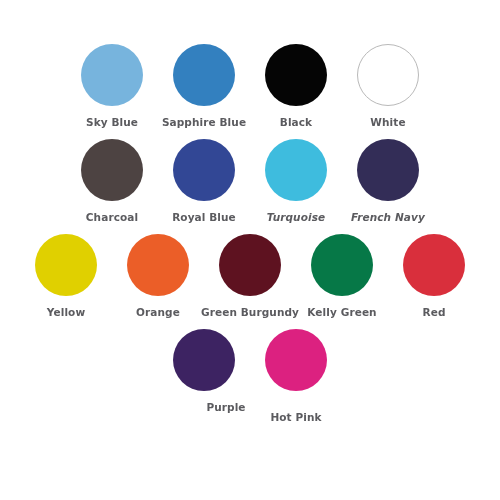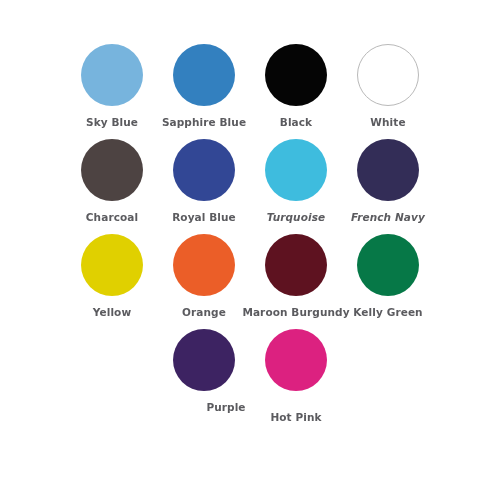--- a/index.html
+++ b/index.html
@@ -110,25 +110,29 @@
       <div class="swatch-cell">
         <div class="swatch-dot" style="background: rgb(224, 208, 0);"></div>
         <div class="swatch-label" style="color: rgb(91, 91, 95);">Yellow</div>
       </div>
       <div class="swatch-cell">
         <div class="swatch-dot" style="background: rgb(235, 94, 40);"></div>
         <div class="swatch-label" style="color: rgb(91, 91, 95);">Orange</div>
       </div>
       <div class="swatch-cell">
         <div class="swatch-dot" style="background: rgb(94, 18, 32);"></div>
-        <div class="swatch-label" style="color: rgb(91, 91, 95);">Maroon Burgundy</div>
+        <div class="swatch-label" style="color: rgb(91, 91, 95);">Green Burgundy</div>
       </div>
       <div class="swatch-cell">
         <div class="swatch-dot" style="background: rgb(6, 120, 71);"></div>
         <div class="swatch-label" style="color: rgb(91, 91, 95);">Kelly Green</div>
+      </div>
+      <div class="swatch-cell">
+        <div class="swatch-dot" style="background: rgb(217, 47, 60);"></div>
+        <div class="swatch-label" style="color: rgb(91, 91, 95);">Red</div>
       </div>
     </div>
     <div class="swatch-row">
       <div class="swatch-cell">
         <div class="swatch-dot" style="background: rgb(61, 35, 98);"></div>
         <div class="swatch-label" style="color: rgb(91, 91, 95); margin-left: 44px;">Purple</div>
       </div>
       <div class="swatch-cell">
         <div class="swatch-dot" style="background: rgb(220, 33, 128);"></div>
         <div class="swatch-label" style="color: rgb(91, 91, 95); margin-top: 20px;">Hot Pink</div>

